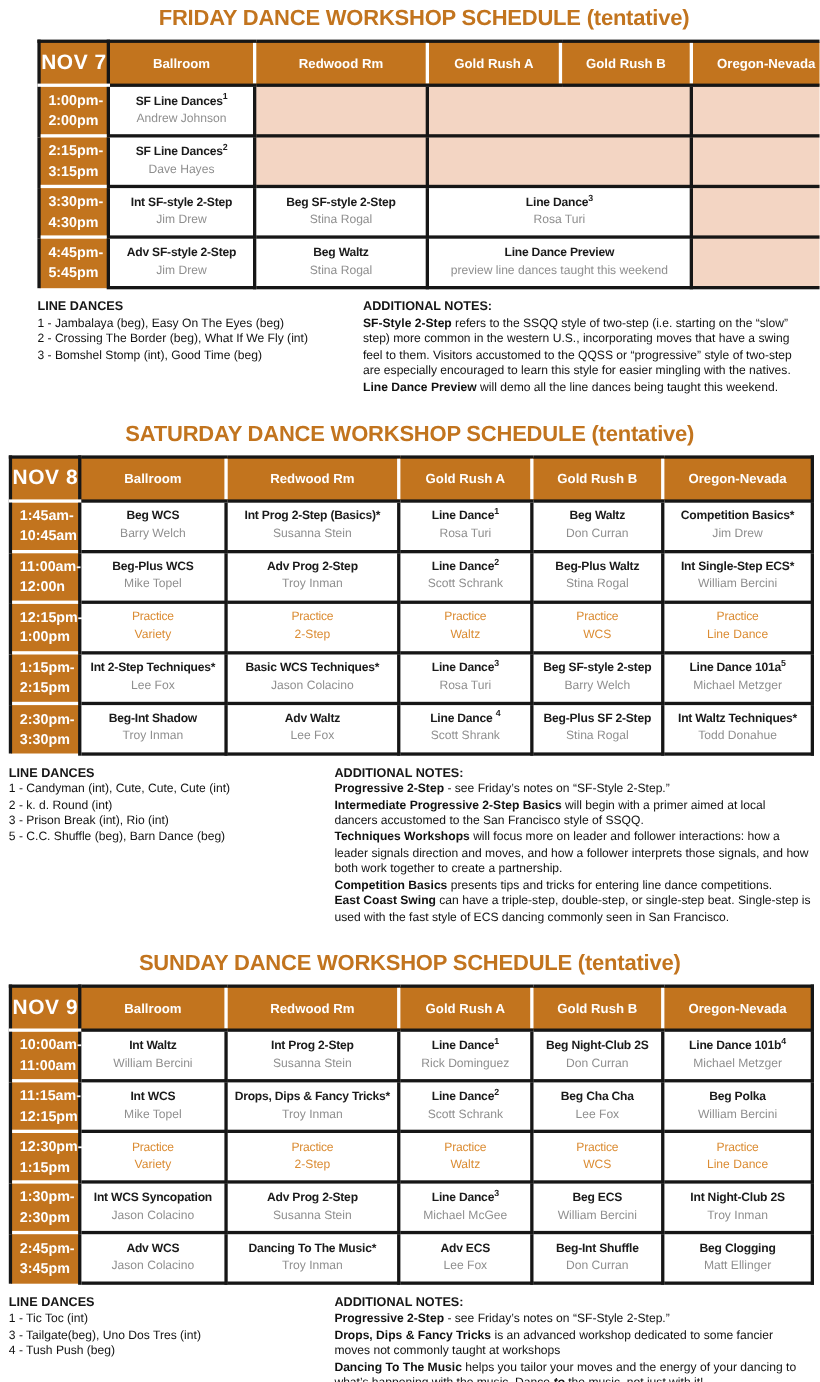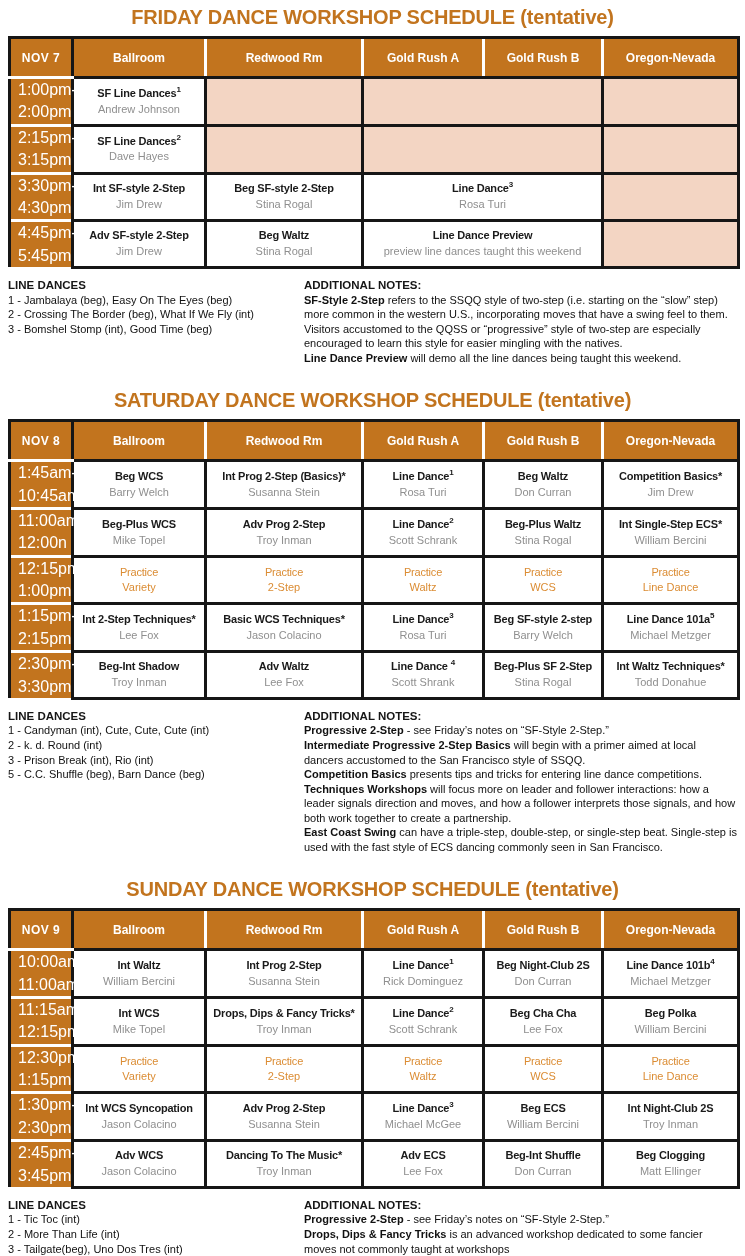--- a/index.html
+++ b/index.html
@@ -7,45 +7,45 @@
     --practice:#DB8C33;
     --pink:#F3D5C3;
     --ink:#161616;
     --gray:#8F8F8F;
   }
   *{box-sizing:border-box;}
   html,body{margin:0;padding:0;background:#fff;}
   body{width:745px;font-family:"Liberation Sans",sans-serif;color:var(--ink);}
   .page{padding:4px 8px 6px 8px;}
   .day{margin-top:6px;}
-  .day:first-child{margin-top:2px;}
+  .day:first-child{margin-top:2px;margin-left:26px;}
   .day-title{
     margin:0 0 7px 0;text-align:center;
     font-size:20px;font-weight:bold;color:var(--orange);
     letter-spacing:-0.2px;
   }
   table.schedule{border-collapse:collapse;table-layout:fixed;width:729px;}
   th,td{padding:0;}
   thead tr{height:40px;}
   tbody tr{height:46px;}
   th.date{
-    background:var(--orange);color:#fff;font-size:12px;font-weight:bold;
-    letter-spacing:0.5px;text-align:center;
+    background:var(--orange);color:#fff;font-size:19px;font-weight:bold;
+    letter-spacing:0.5px;text-align:right;
     border:3px solid var(--ink);border-bottom-color:#fff;
   }
   th.room{
     background:var(--orange);color:#ffffff;font-size:12px;font-weight:bold;
     text-align:center;
     border-top:3px solid var(--ink);border-bottom:3px solid var(--ink);
     border-left:3px solid #fff;border-right:none;
   }
   th.room.first{border-left:3px solid var(--ink);}
   th.room:last-child{border-right:3px solid var(--ink);}
   td.time{
-    background:var(--orange);color:#fff;font-weight:normal;font-size:16px;
+    background:var(--orange);color:#fff;font-weight:bold;font-size:13px;
     text-align:left;padding-left:7px;line-height:1.4;
     border-left:3px solid var(--ink);border-right:3px solid var(--ink);
     border-top:3px solid #fff;border-bottom:none;
   }
   td.slot{
     background:#fff;border:3px solid var(--ink);
     text-align:center;vertical-align:middle;padding:2px 2px;
   }
   td.slot.empty{background:var(--pink);}
   .slot-title{
@@ -329,22 +329,22 @@
           <div class="notes-heading">LINE DANCES</div>
           <div class="ld-item">1 - Candyman (int), Cute, Cute, Cute (int)</div>
           <div class="ld-item">2 - k. d. Round (int)</div>
           <div class="ld-item">3 - Prison Break (int), Rio (int)</div>
           <div class="ld-item">5 - C.C. Shuffle (beg), Barn Dance (beg)</div>
         </div>
         <div class="additional">
           <div class="notes-heading">ADDITIONAL NOTES:</div>
           <div class="note-para"><b>Progressive 2-Step</b><span> - see Friday’s notes on “SF-Style 2-Step.”</span></div>
           <div class="note-para"><b>Intermediate Progressive 2-Step Basics</b><span> will begin with a primer aimed at local dancers accustomed to the San Francisco style of SSQQ.</span></div>
+          <div class="note-para"><b>Techniques Workshops</b><span> will focus more on leader and follower interactions: how a leader signals direction and moves, and how a follower interprets those signals, and how both work together to create a partnership.</span></div>
           <div class="note-para"><b>Competition Basics</b><span> presents tips and tricks for entering line dance competitions.</span></div>
-          <div class="note-para"><b>Techniques Workshops</b><span> will focus more on leader and follower interactions: how a leader signals direction and moves, and how a follower interprets those signals, and how both work together to create a partnership.</span></div>
           <div class="note-para"><b>East Coast Swing</b><span> can have a triple-step, double-step, or single-step beat. Single-step is used with the fast style of ECS dancing commonly seen in San Francisco.</span></div>
         </div>
       </div>
     </section>
     <section class="day">
       <h2 class="day-title">SUNDAY DANCE WORKSHOP SCHEDULE (tentative)</h2>
       <table class="schedule">
         <colgroup>
           <col style="width: 63px;">
           <col style="width: 133px;">
@@ -493,21 +493,20 @@
               <div class="slot-title"><span>Beg Clogging</span></div>
               <div class="slot-sub">Matt Ellinger</div>
             </td>
           </tr>
         </tbody>
       </table>
       <div class="notes">
         <div class="line-dances">
           <div class="notes-heading">LINE DANCES</div>
           <div class="ld-item">1 - Tic Toc (int)</div>
-          <div class="ld-item">2 - More Than Life (int)</div>
           <div class="ld-item">3 - Tailgate(beg), Uno Dos Tres (int)</div>
           <div class="ld-item">4 - Tush Push (beg)</div>
         </div>
         <div class="additional">
           <div class="notes-heading">ADDITIONAL NOTES:</div>
           <div class="note-para"><b>Progressive 2-Step</b><span> - see Friday’s notes on “SF-Style 2-Step.”</span></div>
           <div class="note-para"><b>Drops, Dips &amp; Fancy Tricks</b><span> is an advanced workshop dedicated to some fancier moves not commonly taught at workshops</span></div>
           <div class="note-para"><b>Dancing To The Music</b><span> helps you tailor your moves and the energy of your dancing to what’s happening with the music. Dance </span><b class="biu">to</b><span> the music, not just with it!</span></div>
         </div>
       </div>

